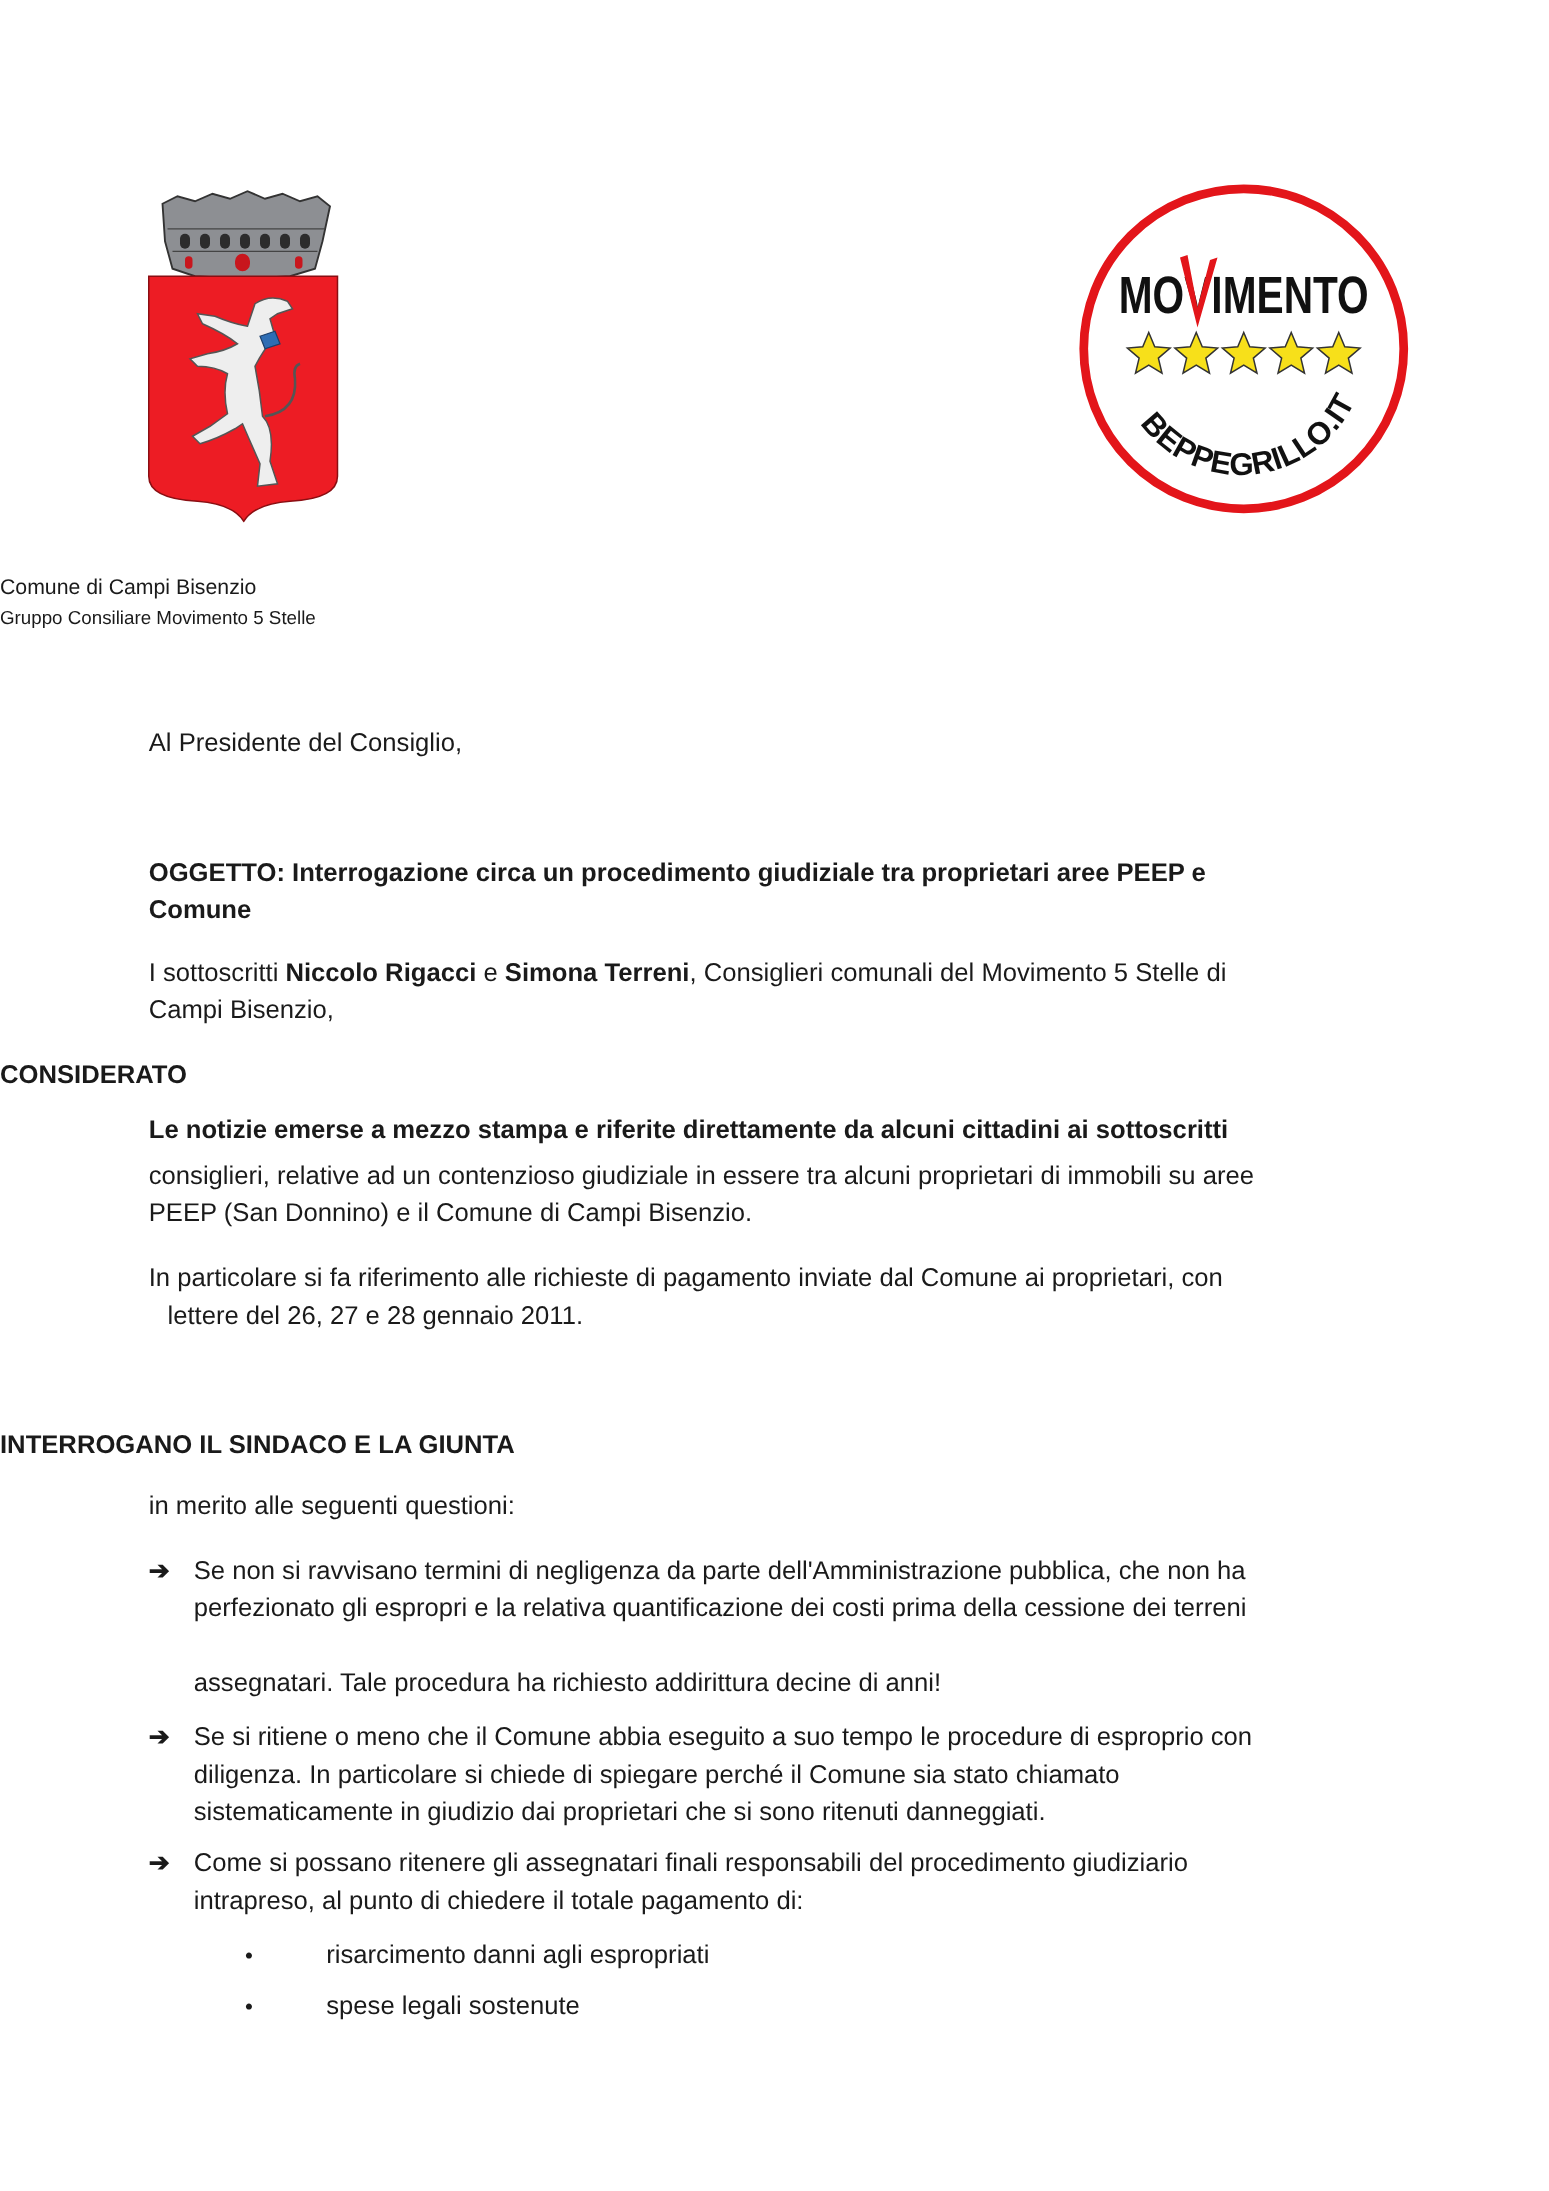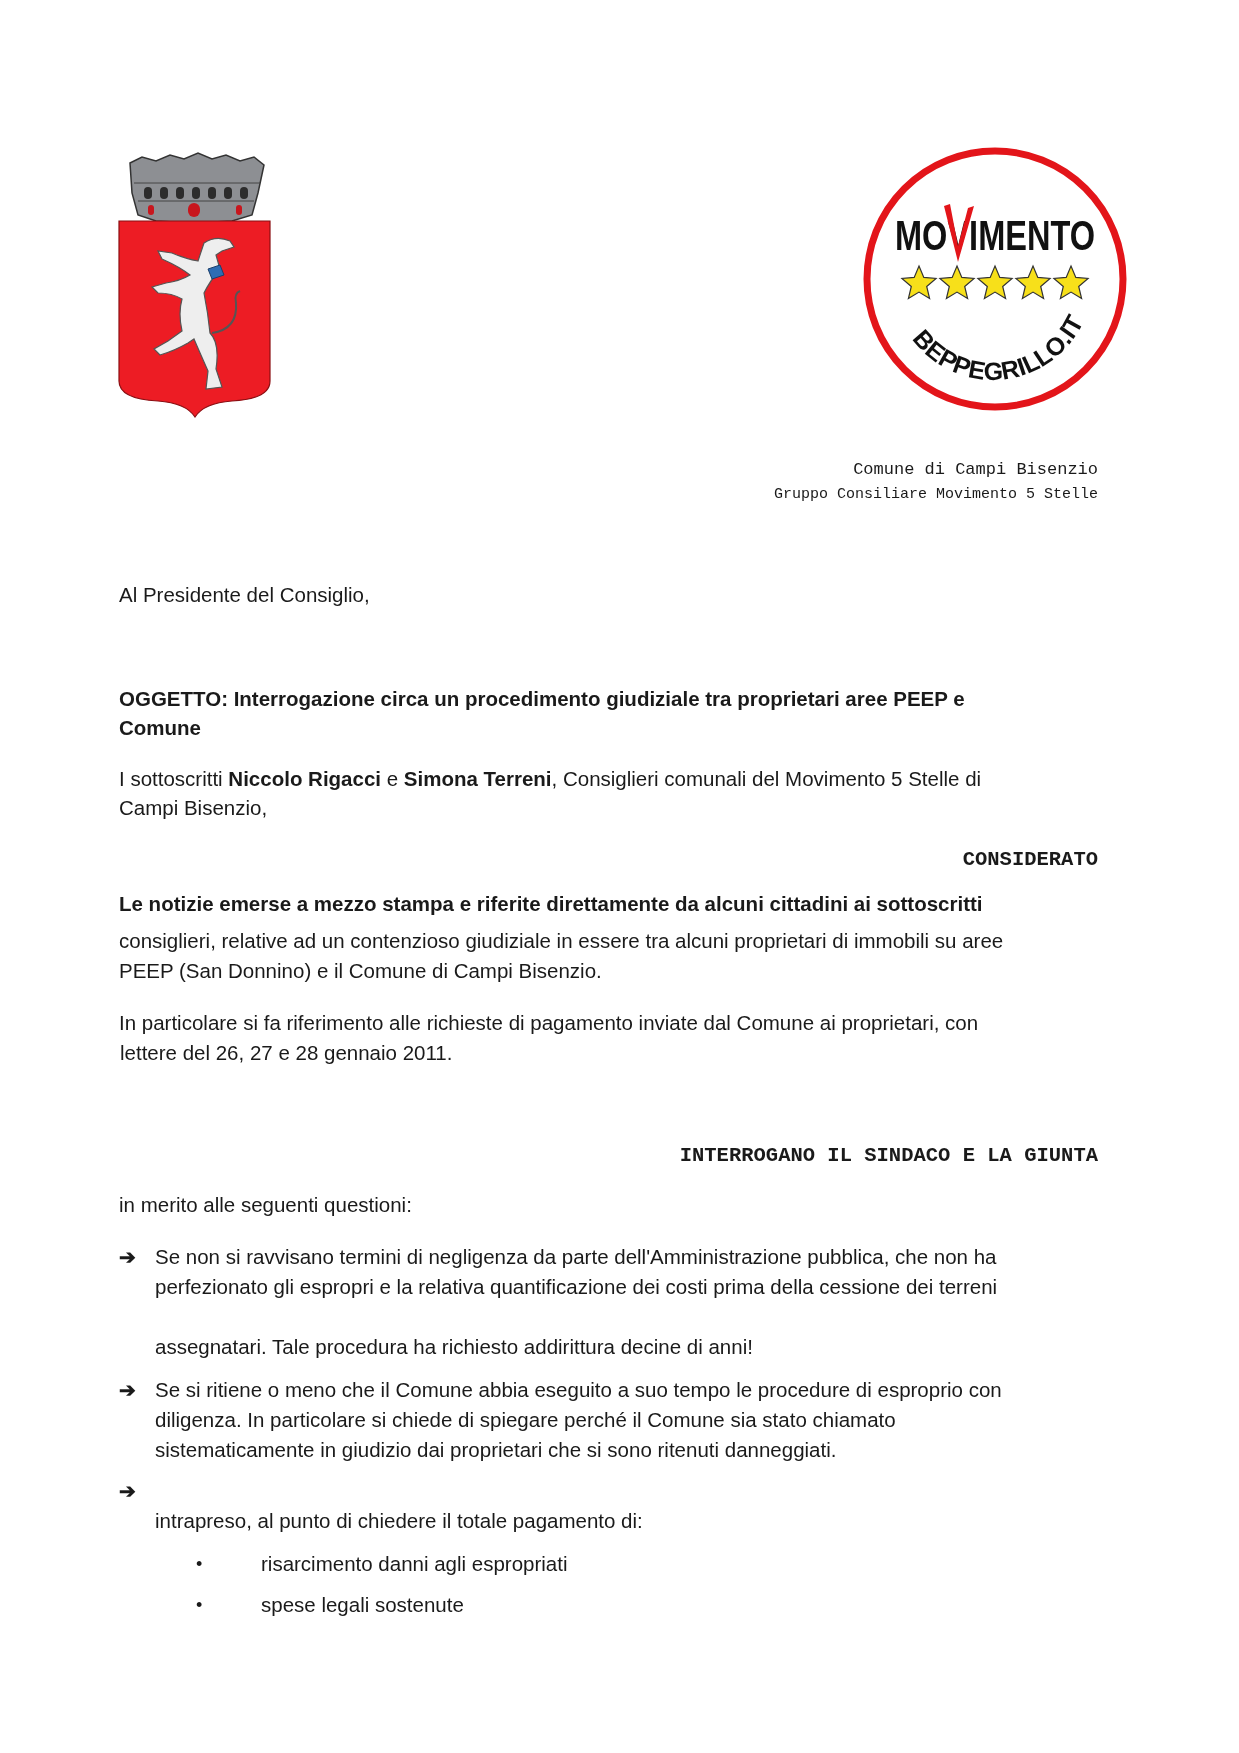--- a/index.html
+++ b/index.html
@@ -1,20 +1,20 @@
 <!DOCTYPE html>
 <html><head>
 <meta charset="utf-8">
 <style>
   html, body { margin: 0; padding: 0; background: #ffffff; }
   body { width: 1239px; height: 1753px; position: relative; overflow: hidden;
          font-family: "Liberation Sans", sans-serif; color: #1a1a1a; }
   .abs { position: absolute; }
   .txt { font-size: 20.5px; line-height: 30px; white-space: nowrap; }
-  .center { left: 0; width: 1098px; text-align: right; font-family: Liberation Mono, monospace; }
+  .center { left: 0; width: 1098px; text-align: left; }
   .bold { font-weight: bold; }
   #coat { left: 112px; top: 143px; width: 165px; height: 275px; }
   #m5s { left: 858px; top: 142px; width: 274px; height: 274px; }
   .arrow { position: absolute; left: 119px; font-size: 20px; font-weight: bold; }
   .item-text { position: absolute; left: 155px; }
   .dot { position: absolute; left: 196px; font-size: 18px; }
   .sub-text { position: absolute; left: 233px; margin-left: 28px; }
 </style>
 </head>
 <body>
@@ -75,21 +75,21 @@
 </div>
 <div class="abs txt" style="left:119px; top:793px;">Campi Bisenzio,</div>
 
 <div class="abs txt center bold" style="top:845px;">CONSIDERATO</div>
 
 <div class="abs txt" style="left:119px; top:889px;font-weight:bold;">Le notizie emerse a mezzo stampa e riferite direttamente da alcuni cittadini ai sottoscritti</div>
 <div class="abs txt" style="left:119px; top:926px;">consiglieri, relative ad un contenzioso giudiziale in essere tra alcuni proprietari di immobili su aree</div>
 <div class="abs txt" style="left:119px; top:956px;">PEEP (San Donnino) e il Comune di Campi Bisenzio.</div>
 
 <div class="abs txt" style="left:119px; top:1008px;">In particolare si fa riferimento alle richieste di pagamento inviate dal Comune ai proprietari, con</div>
-<div class="abs txt" style="left:120px; top:1038px;text-align:center;">lettere del 26, 27 e 28 gennaio 2011.</div>
+<div class="abs txt" style="left:134px; top:1038px;text-align:center;">lettere del 26, 27 e 28 gennaio 2011.</div>
 
 <div class="abs txt center bold" style="top:1141px;">INTERROGANO IL SINDACO E LA GIUNTA</div>
 
 <div class="abs txt" style="left:119px; top:1190px;">in merito alle seguenti questioni:</div>
 
 <div class="abs txt" style="left:0; top:1242px; width:1239px; height:120px;">
   <span class="arrow" style="top:0;">➔</span>
   <span class="item-text" style="top:30px;">perfezionato gli espropri e la relativa quantificazione dei costi prima della cessione dei terreni</span>
   <span class="item-text" style="top:0;">Se non si ravvisano termini di negligenza da parte dell'Amministrazione pubblica, che non ha</span>
   <span class="item-text" style="top:90px;">assegnatari. Tale procedura ha richiesto addirittura decine di anni!</span>
@@ -97,20 +97,21 @@
 
 <div class="abs txt" style="left:0; top:1375px; width:1239px; height:90px;">
   <span class="arrow" style="top:0;">➔</span>
   <span class="item-text" style="top:0;">Se si ritiene o meno che il Comune abbia eseguito a suo tempo le procedure di esproprio con</span>
   <span class="item-text" style="top:30px;">diligenza. In particolare si chiede di spiegare perché il Comune sia stato chiamato</span>
   <span class="item-text" style="top:60px;">sistematicamente in giudizio dai proprietari che si sono ritenuti danneggiati.</span>
 </div>
 
 <div class="abs txt" style="left:0; top:1476px; width:1239px; height:60px;">
   <span class="arrow" style="top:0;">➔</span>
+  <span class="item-text" style="top:0;">Come si possano ritenere gli assegnatari finali responsabili del procedimento giudiziario</span>
   <span class="item-text" style="top:30px;">intrapreso, al punto di chiedere il totale pagamento di:</span>
 </div>
 
 <div class="abs txt" style="left:0; top:1549px; width:1239px; height:30px;">
   <span class="dot">•</span>
   <span class="sub-text">risarcimento danni agli espropriati</span>
 </div>
 <div class="abs txt" style="left:0; top:1590px; width:1239px; height:30px;">
   <span class="dot">•</span>
   <span class="sub-text">spese legali sostenute</span>

